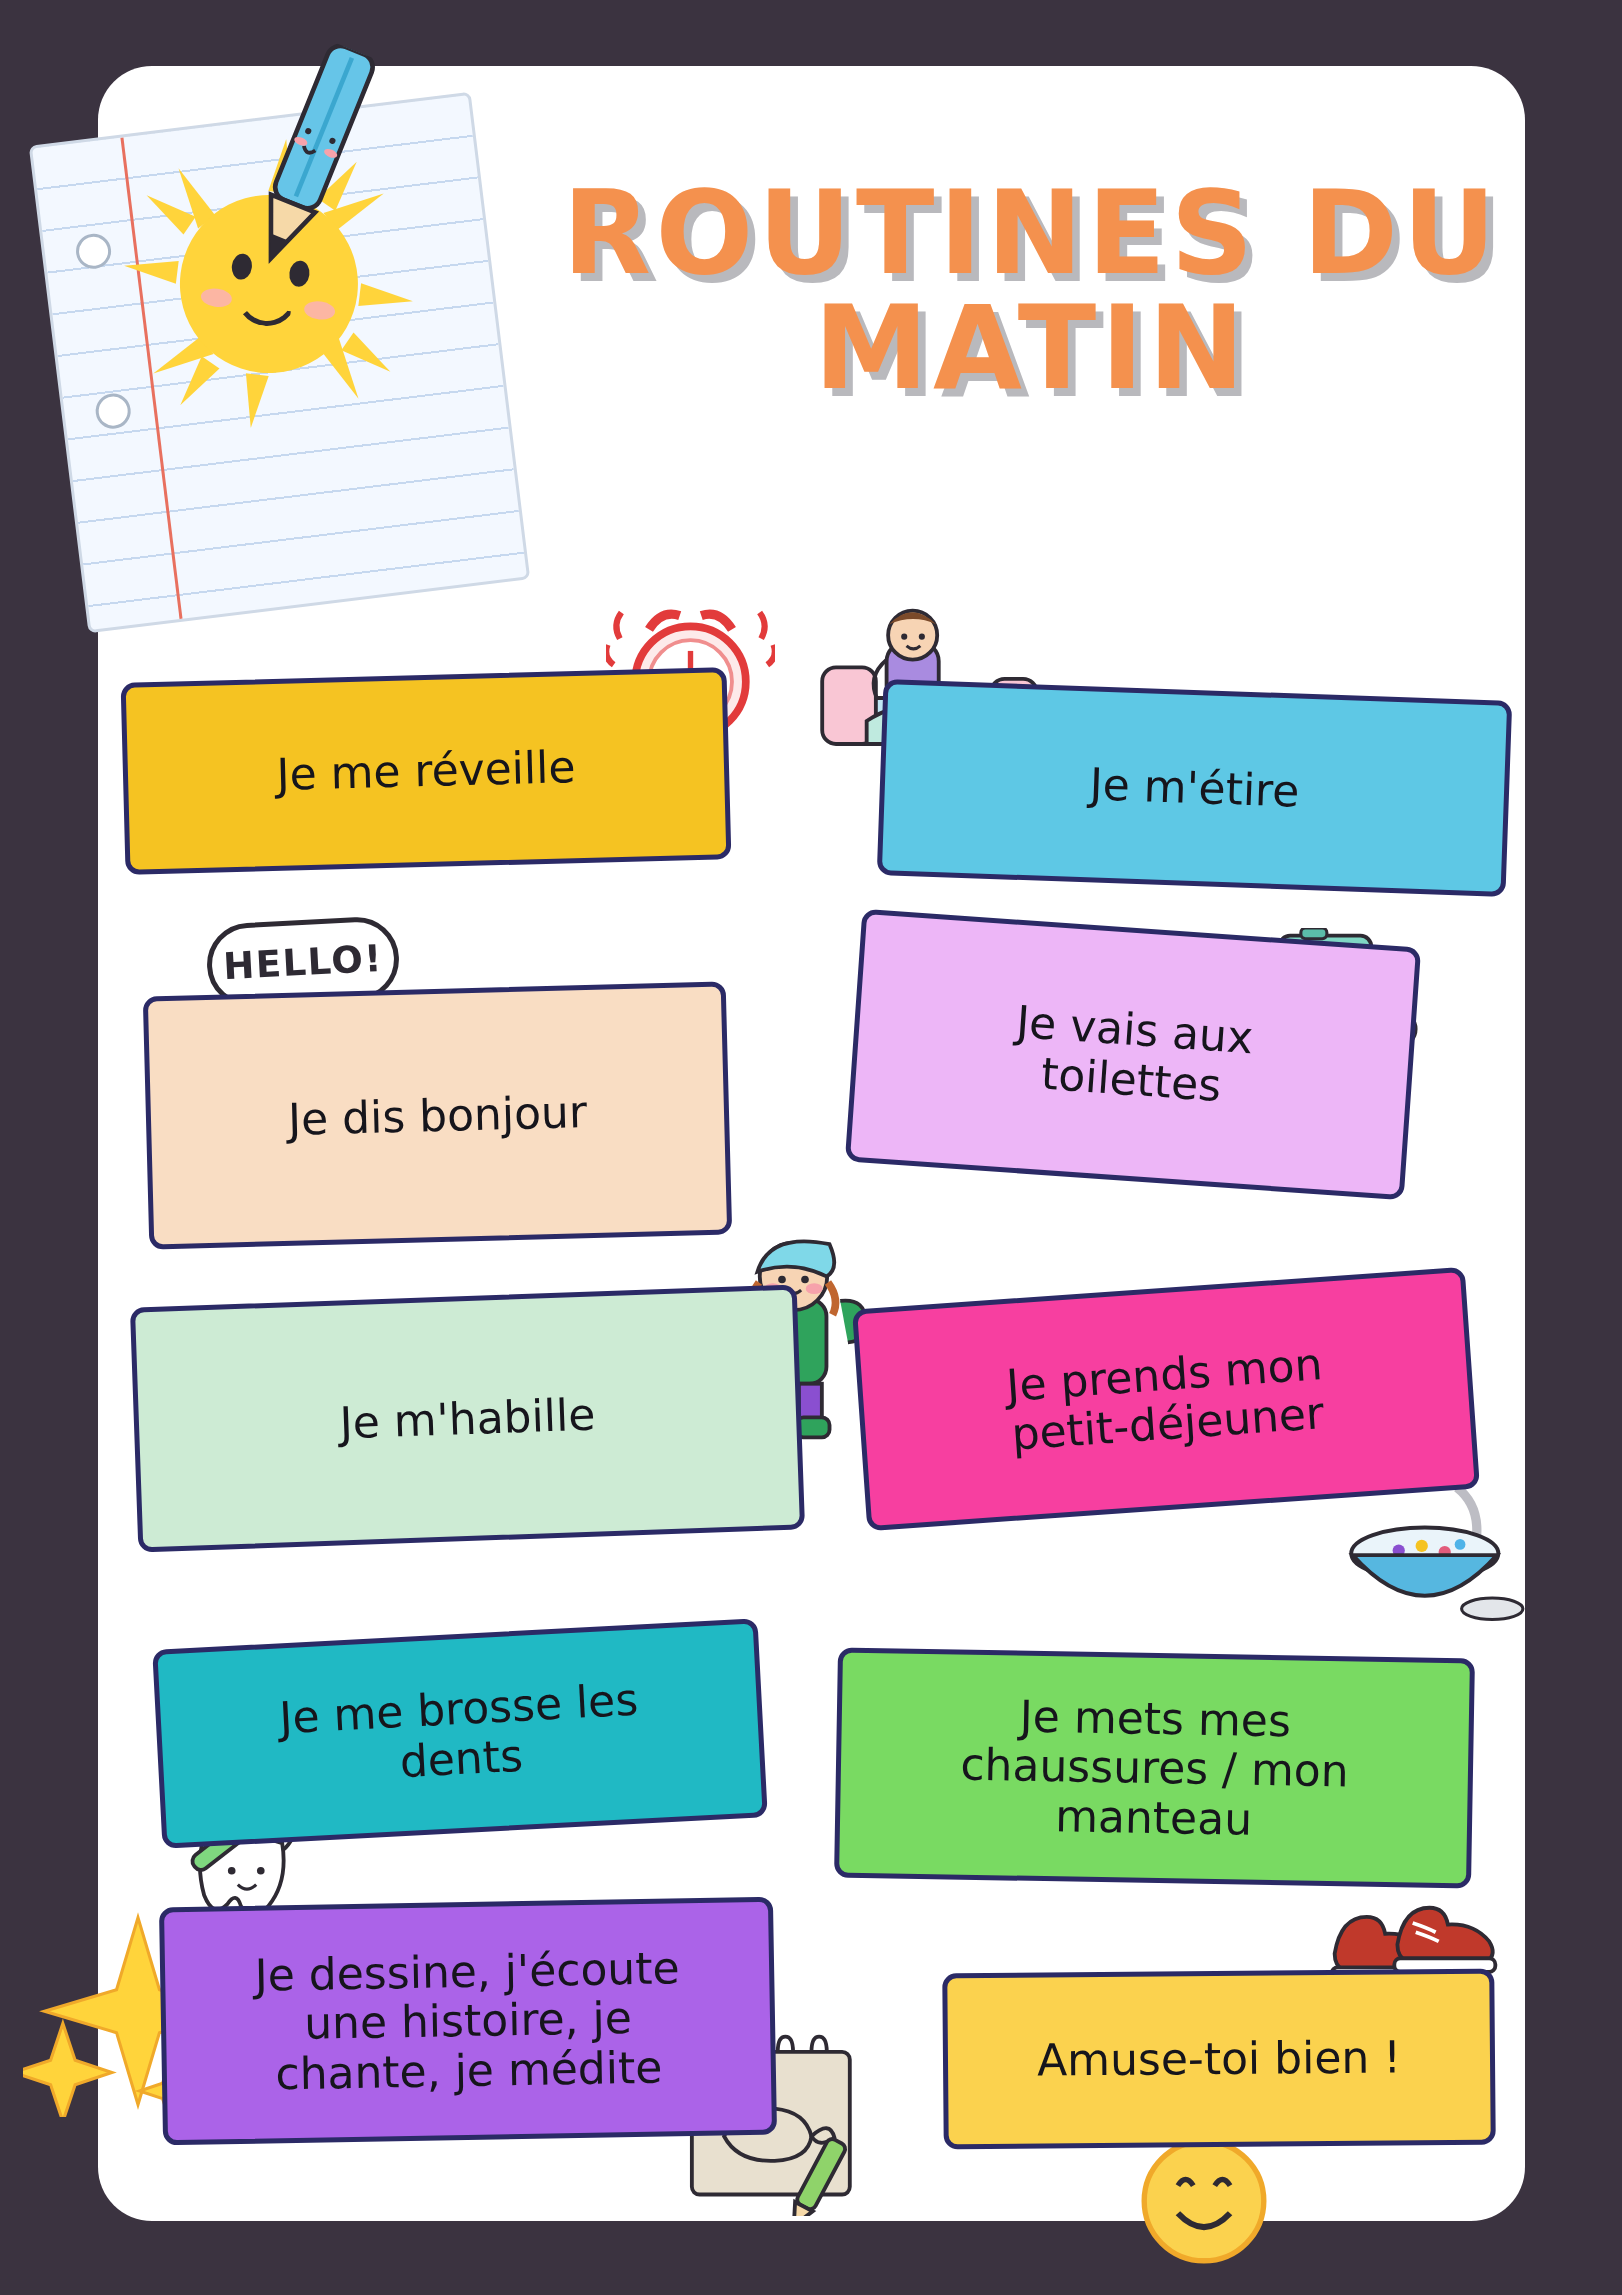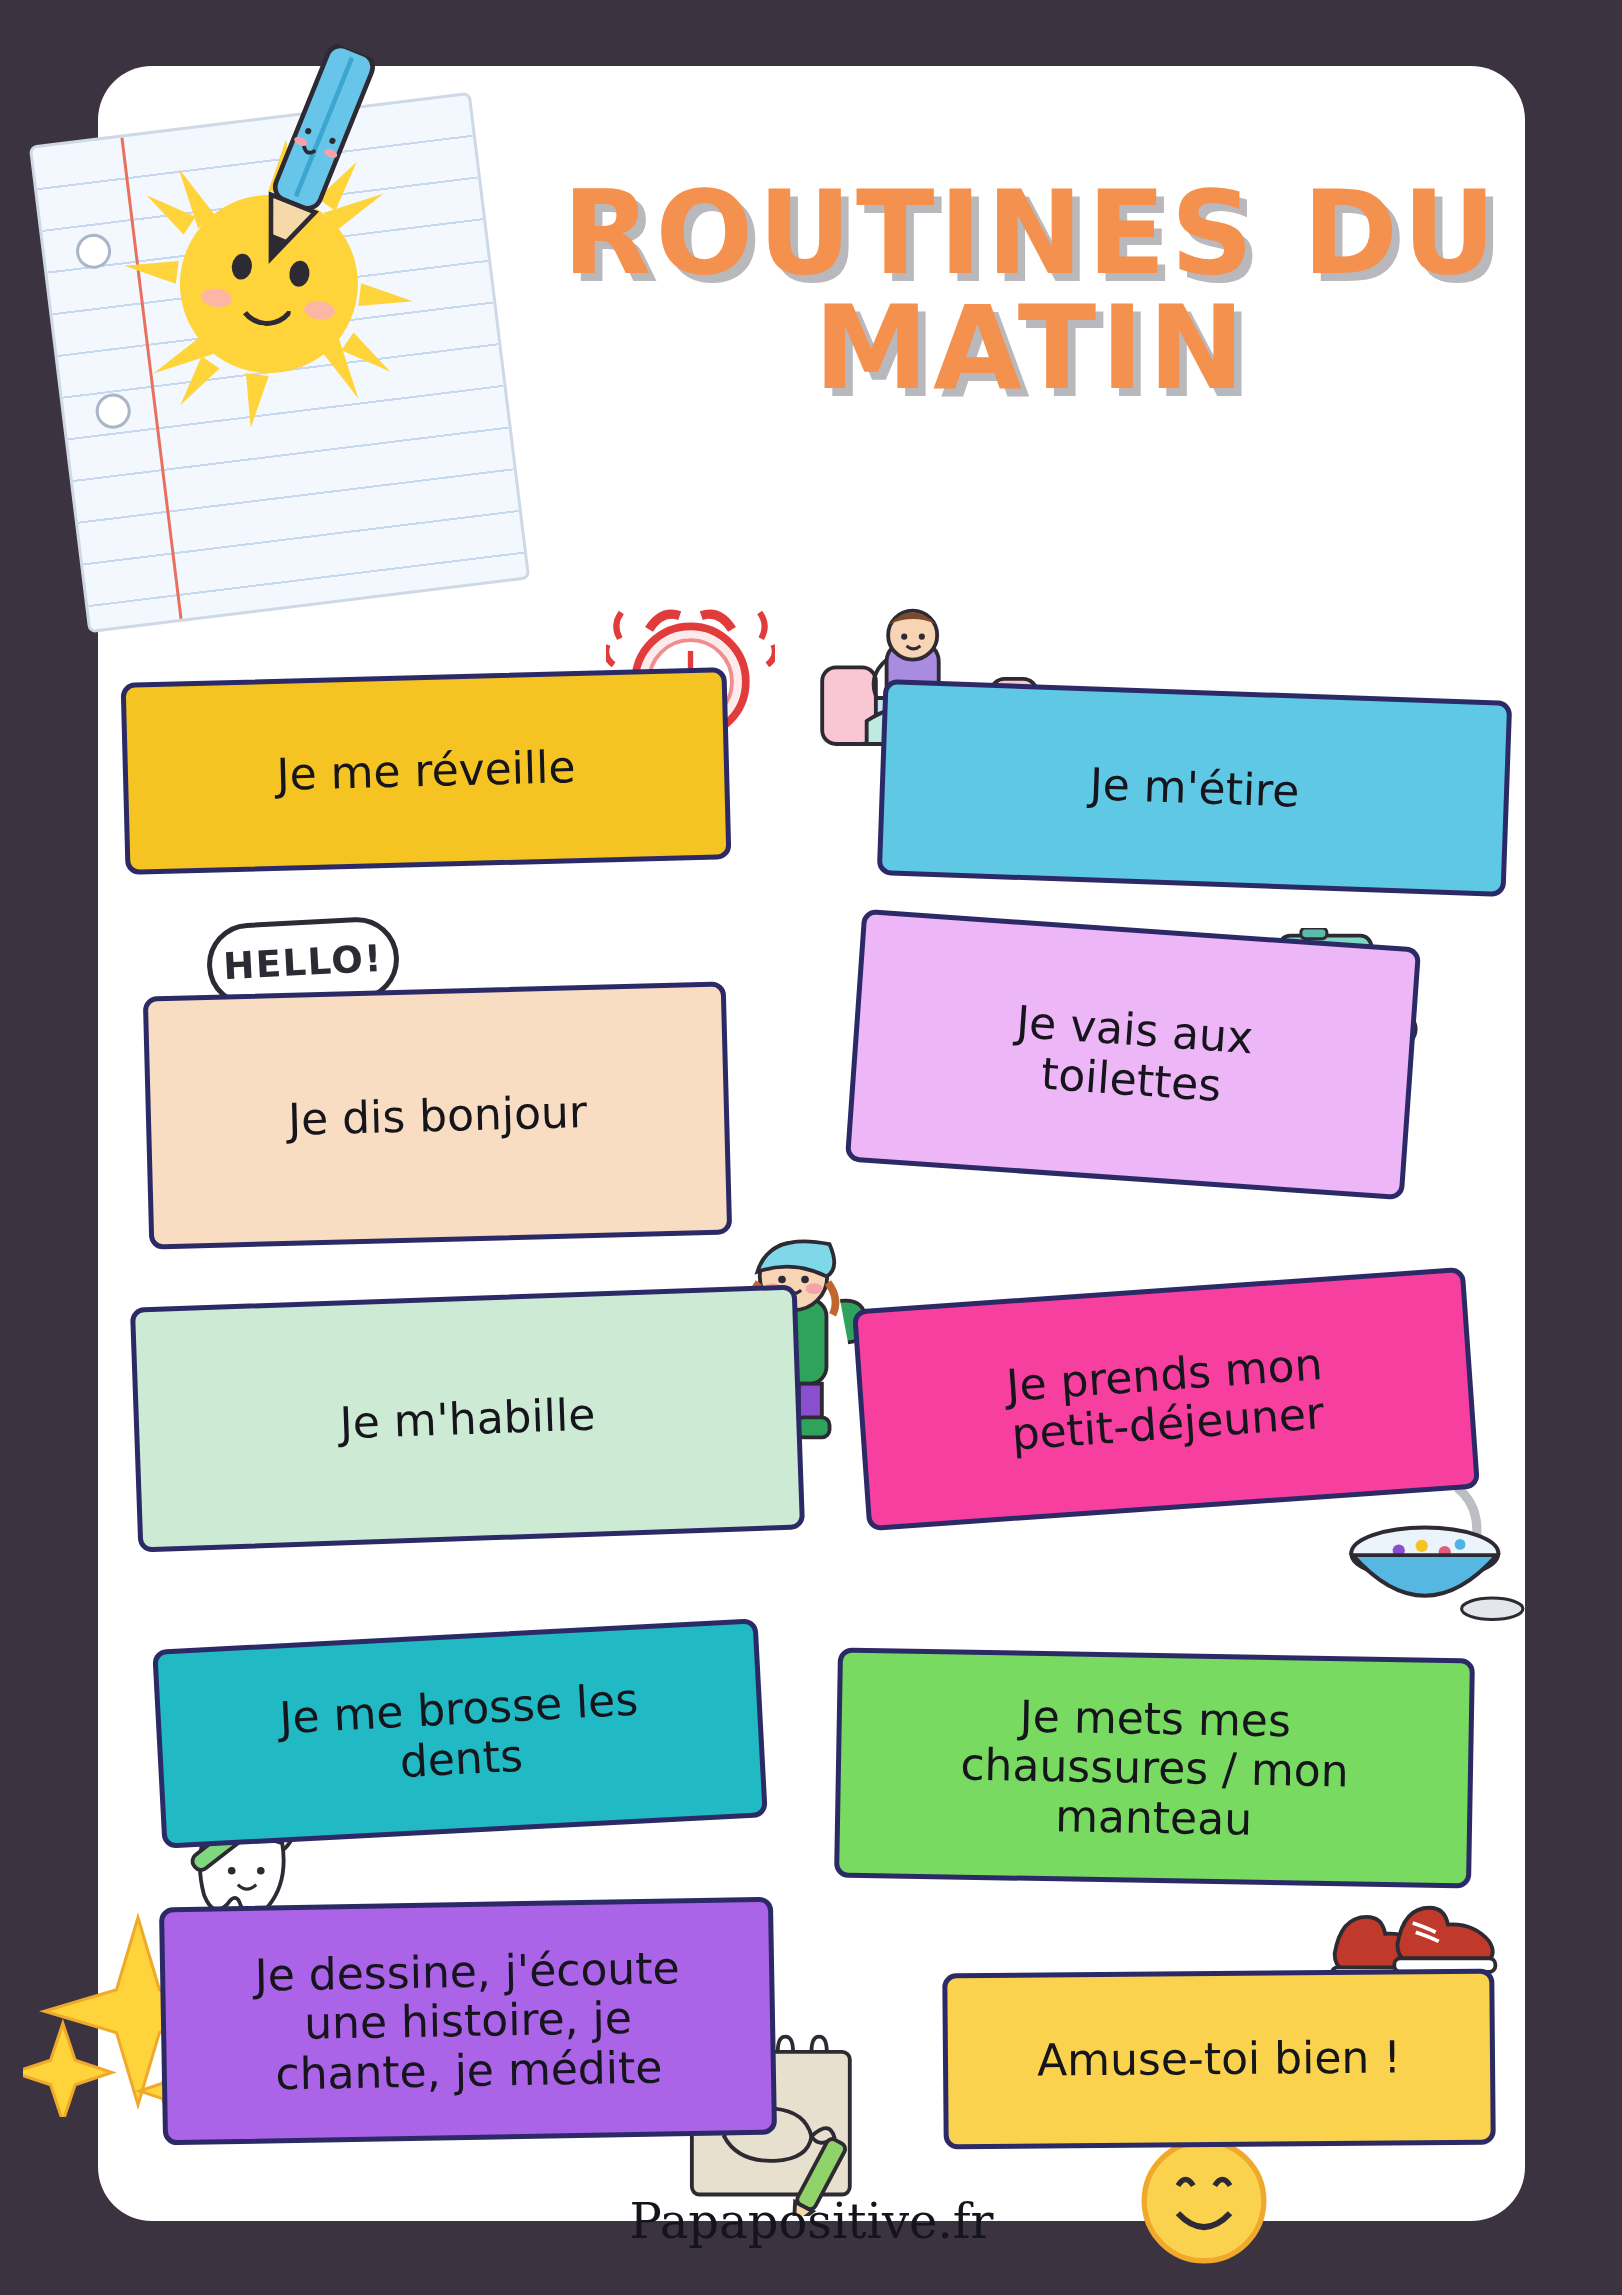--- a/index.html
+++ b/index.html
@@ -459,15 +459,14 @@
   </div>
   <div class="card" id="card-dessine">
     <span>Je dessine, j'écoute
 une histoire, je
 chante, je médite</span>
   </div>
   <div class="card" id="card-amuse">
     <span>Amuse-toi bien !</span>
   </div>
 
-  <div class="footer">Papapositive.fr</div>
 </div>
 
 
 </body></html>

